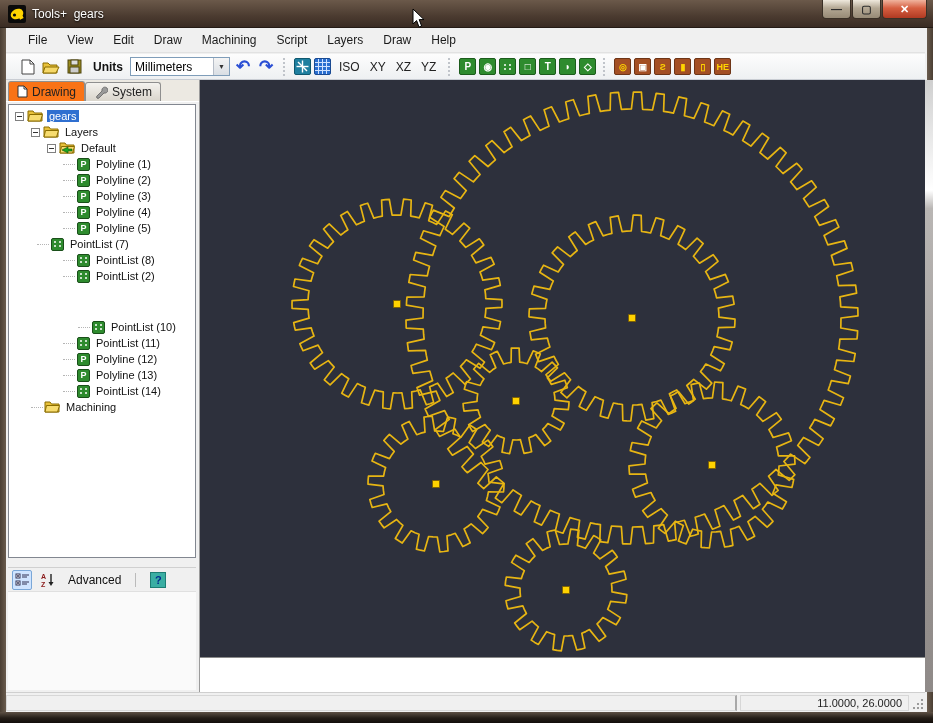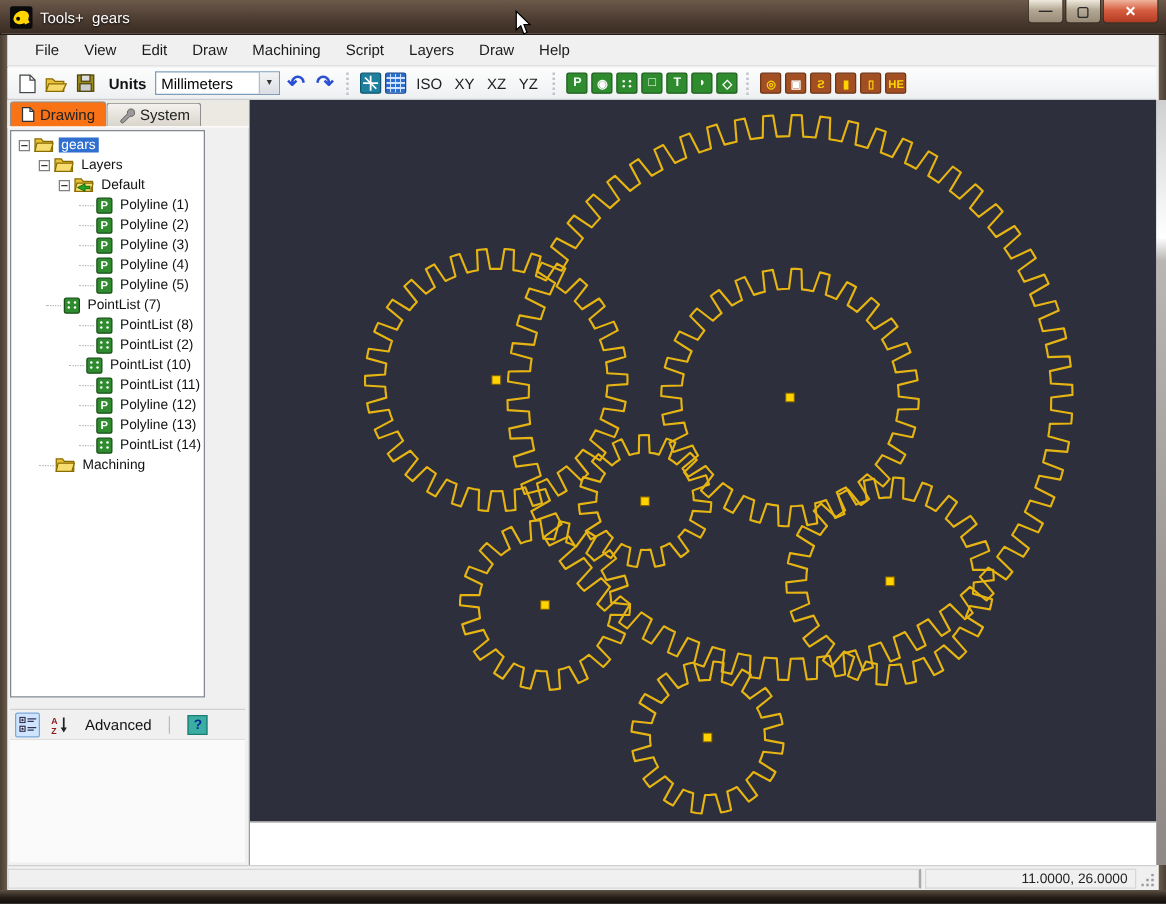--- a/index.html
+++ b/index.html
@@ -27,21 +27,21 @@
   .edge-strip { position:absolute; left:925px; top:80px; width:8px; height:612px;
                 background:linear-gradient(#cfcfcf,#ffffff 18%,#b9b6b4 21%,#999492 70%,#8f8a88); }
 
   
   .menubar { position:absolute; left:6px; top:28px; width:919px; height:25px; background:#f0f0f0;
              display:flex; align-items:center; padding-left:12px; border-bottom:1px solid #e2e2e2; }
   .menu-item { font-size:12px; color:#1a1a1a; padding:4px 10px; }
 
   
   .toolbar { position:absolute; left:6px; top:54px; width:919px; height:26px;
-             background:linear-gradient(#fdfdfd,#eef0f2); display:flex; align-items:center; gap:3px; padding-left:6px;
+             background:linear-gradient(#fdfdfd,#eef0f2); display:flex; align-items:center; gap:3px; padding-left:12px;
              border-bottom:1px solid #c9cdd3; }
   .tb-sep { width:4px; height:18px; border-left:2px dotted #c0c4ca; margin:0 4px; }
   .tb-btn { width:20px; height:20px; display:flex; align-items:center; justify-content:center; }
   .units-label { font-size:12px; font-weight:bold; color:#111; margin:0 4px 0 6px; }
   .combo { width:100px; height:19px; background:#fff; border:1px solid #7f9db9; display:flex; align-items:center;
            font-size:12px; padding-left:4px; position:relative; }
   .combo .arrow { position:absolute; right:0; top:0; width:16px; height:17px; background:linear-gradient(#f4f4f4,#d9dee4);
                   border-left:1px solid #b5bcc7; display:flex; align-items:center; justify-content:center; font-size:7px; color:#333;}
   .undo,.redo { font-size:17px; font-weight:bold; color:#2b4fd4; line-height:1; }
   .sq-icon { width:17px; height:17px; border-radius:2px; display:flex; align-items:center; justify-content:center;
@@ -53,21 +53,21 @@
   .green-icon { background:#2e8b2e; border:1px solid #1c5c1c; }
   .brown-icon { background:#a34f24; border:1px solid #6e3517; font-size:9px; }
   .brown-icon.gold { color:#ffd400; }
 
   
   .left-panel { position:absolute; left:6px; top:80px; width:194px; height:612px; background:#f0f0f0; border-right:1px solid #9b9b9b; }
   .tabstrip { display:flex; height:22px; padding-left:2px; background:#ece9e2; border-bottom:1px solid #fff; }
   .tab { display:flex; align-items:center; gap:4px; font-size:12px; padding:0 8px; border:1px solid #8f8f8f; border-bottom:none;
          border-radius:3px 3px 0 0; margin-top:2px; background:linear-gradient(#f4f2ee,#d9d5cc); color:#222; }
   .tab.active { background:#f97316; margin-top:1px; position:relative; z-index:2; }
-  .treebox { position:absolute; left:2px; top:24px; width:156px; height:454px; background:#fff; border:1px solid #828790; overflow:hidden; padding-top:3px; }
+  .treebox { position:absolute; left:2px; top:24px; width:188px; height:454px; background:#fff; border:1px solid #828790; overflow:hidden; padding-top:3px; }
   .tree-row { display:flex; align-items:center; height:16px; font-size:11px; color:#111; white-space:nowrap; }
   .expander { width:9px; height:9px; border:1px solid #808080; background:#fff; position:relative; flex:0 0 auto; margin-right:3px; }
   .expander::after { content:""; position:absolute; left:1px; top:3px; width:5px; height:1px; background:#333; }
   .dotlead { width:12px; height:1px; border-top:1px dotted #b5b5b5; margin-right:1px; flex:0 0 auto; }
   .tree-icon { width:16px; height:14px; margin-right:4px; flex:0 0 auto; position:relative; }
   .tree-label { padding:0 2px; }
   .tree-label.selected { background:#2f6fd0; color:#fff; }
   .ent-icon { width:13px; height:13px; background:#2e8b2e; border:1px solid #1a4f1a; border-radius:2px; color:#fff;
               font-size:9px; font-weight:bold; display:flex; align-items:center; justify-content:center; margin:0 4px 0 1px; flex:0 0 auto;}
   .pl-dots { display:grid; grid-template-columns:3px 3px; grid-gap:2px; }
@@ -303,21 +303,21 @@
           <span class="ent-icon">
             <span class="pl-dots">
               <i></i>
               <i></i>
               <i></i>
               <i></i>
             </span>
           </span>
           <span class="tree-label">PointList (2)</span>
         </div>
-        <div class="tree-row" style="padding-left: 46px;">
+        <div class="tree-row" style="padding-left: 69px; margin-top: 35px;">
           <span class="dotlead"></span>
           <span class="ent-icon">
             <span class="pl-dots">
               <i></i>
               <i></i>
               <i></i>
               <i></i>
             </span>
           </span>
           <span class="tree-label">PointList (10)</span>

